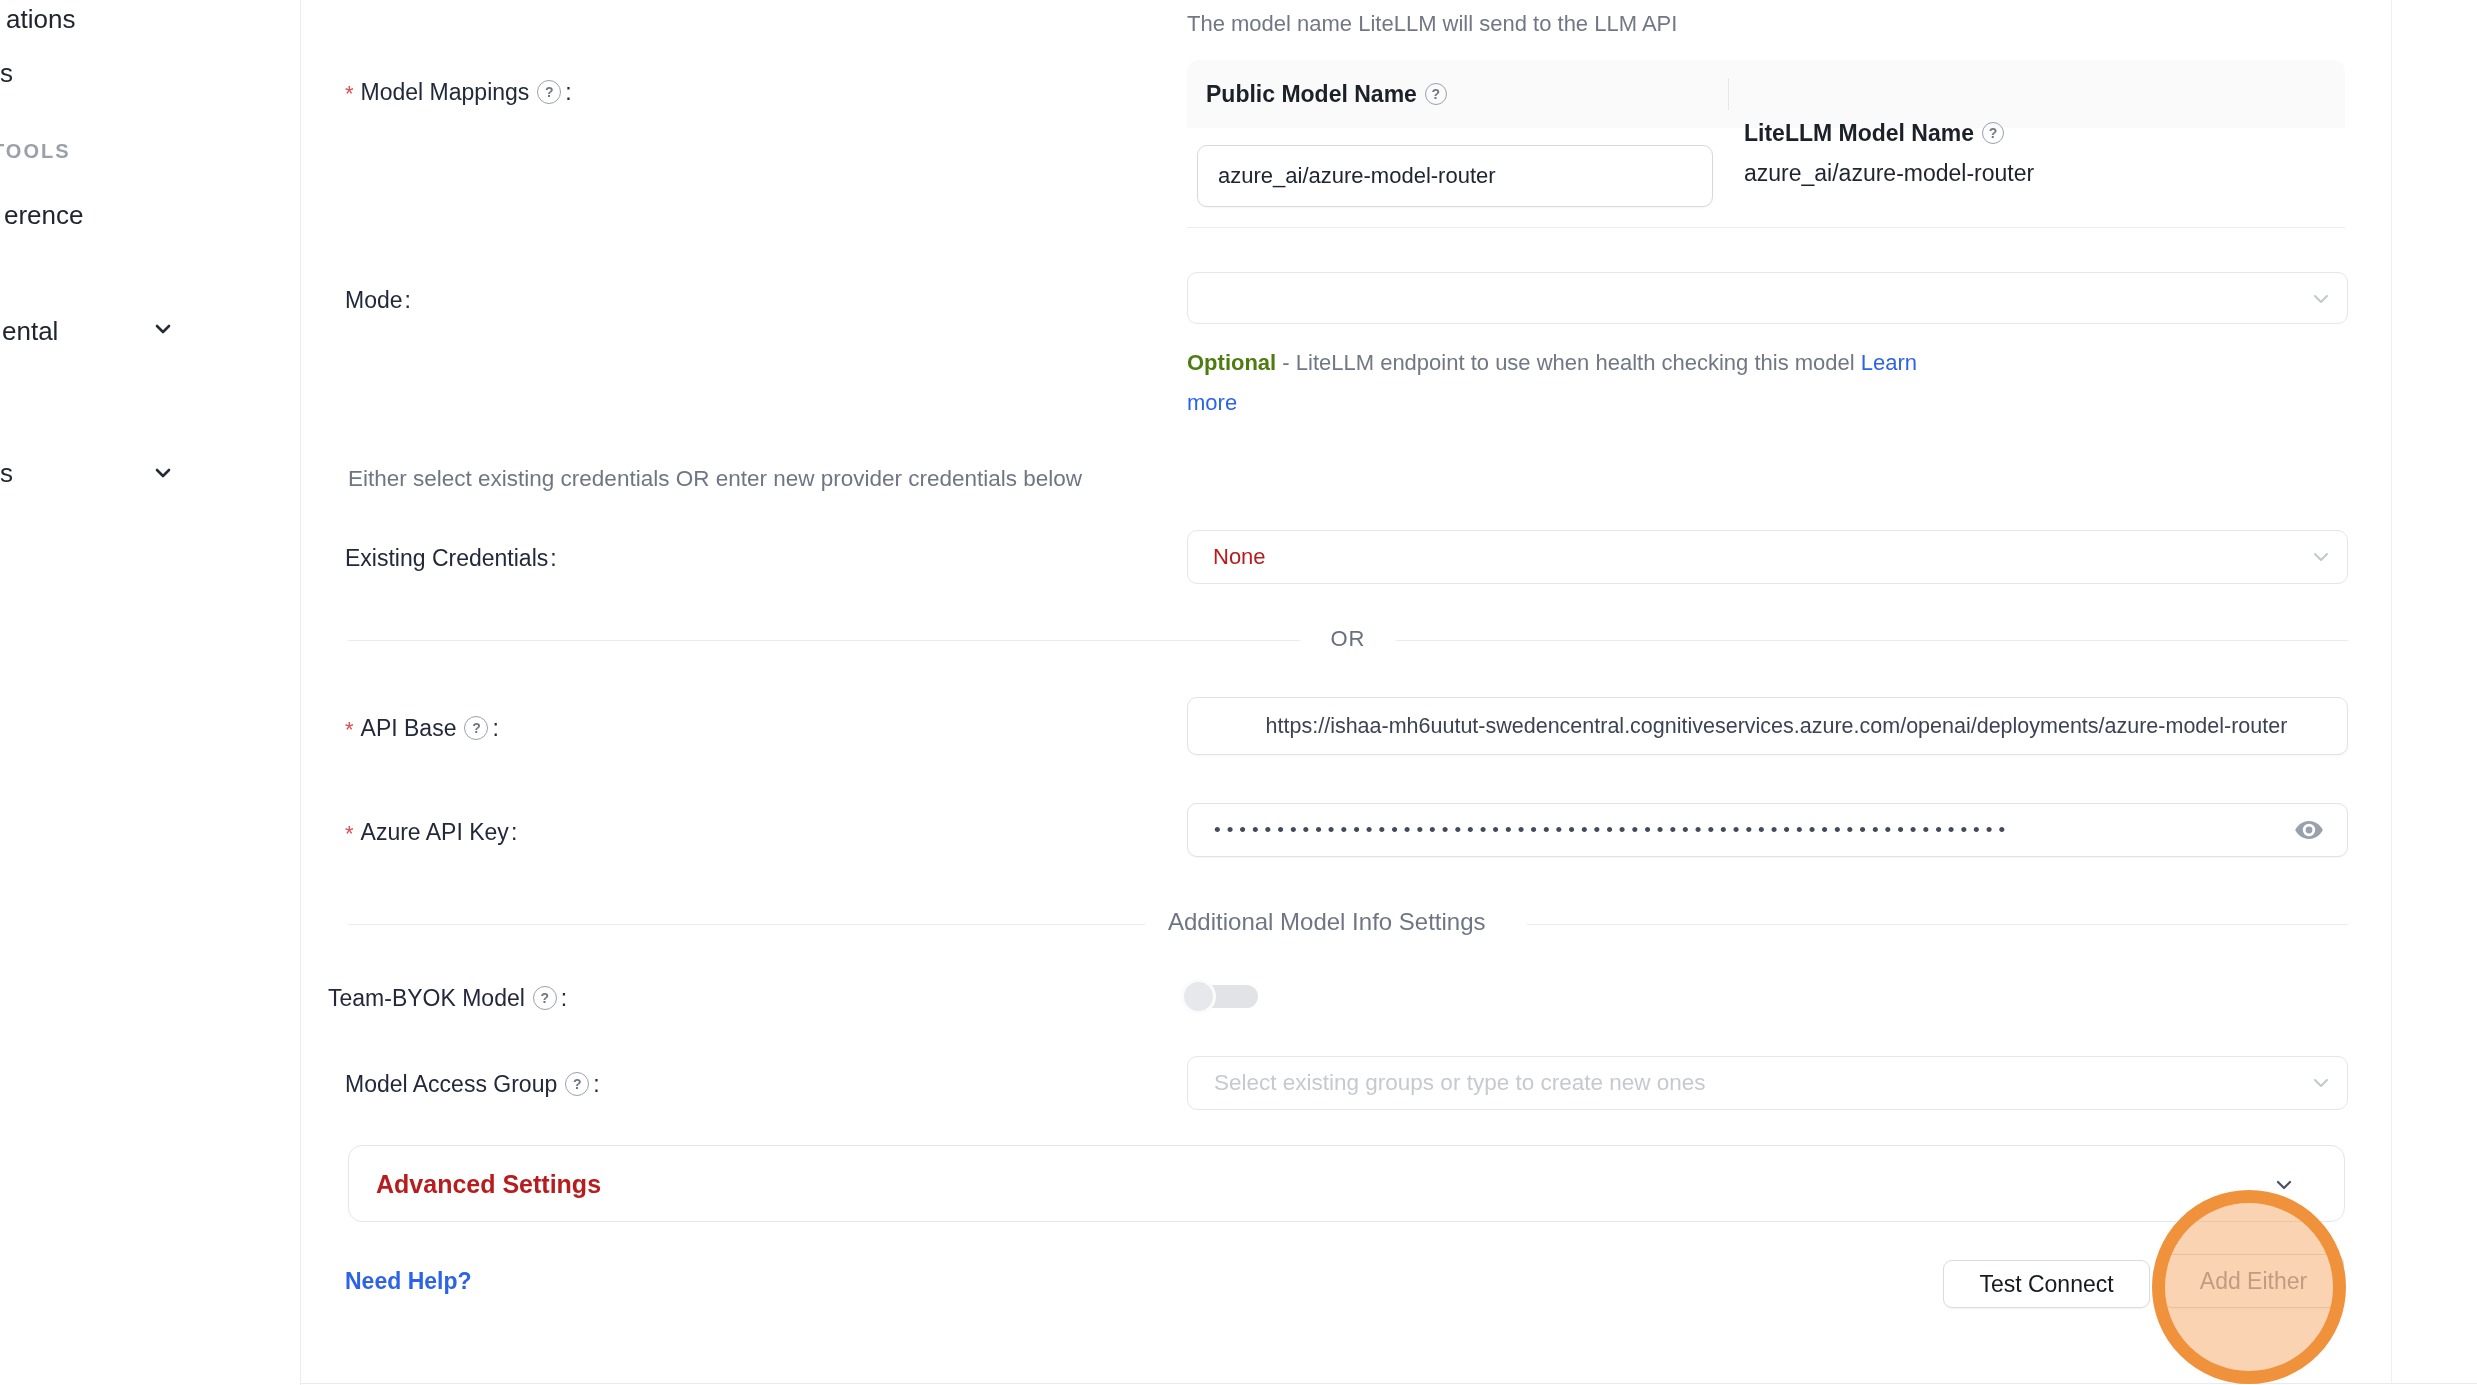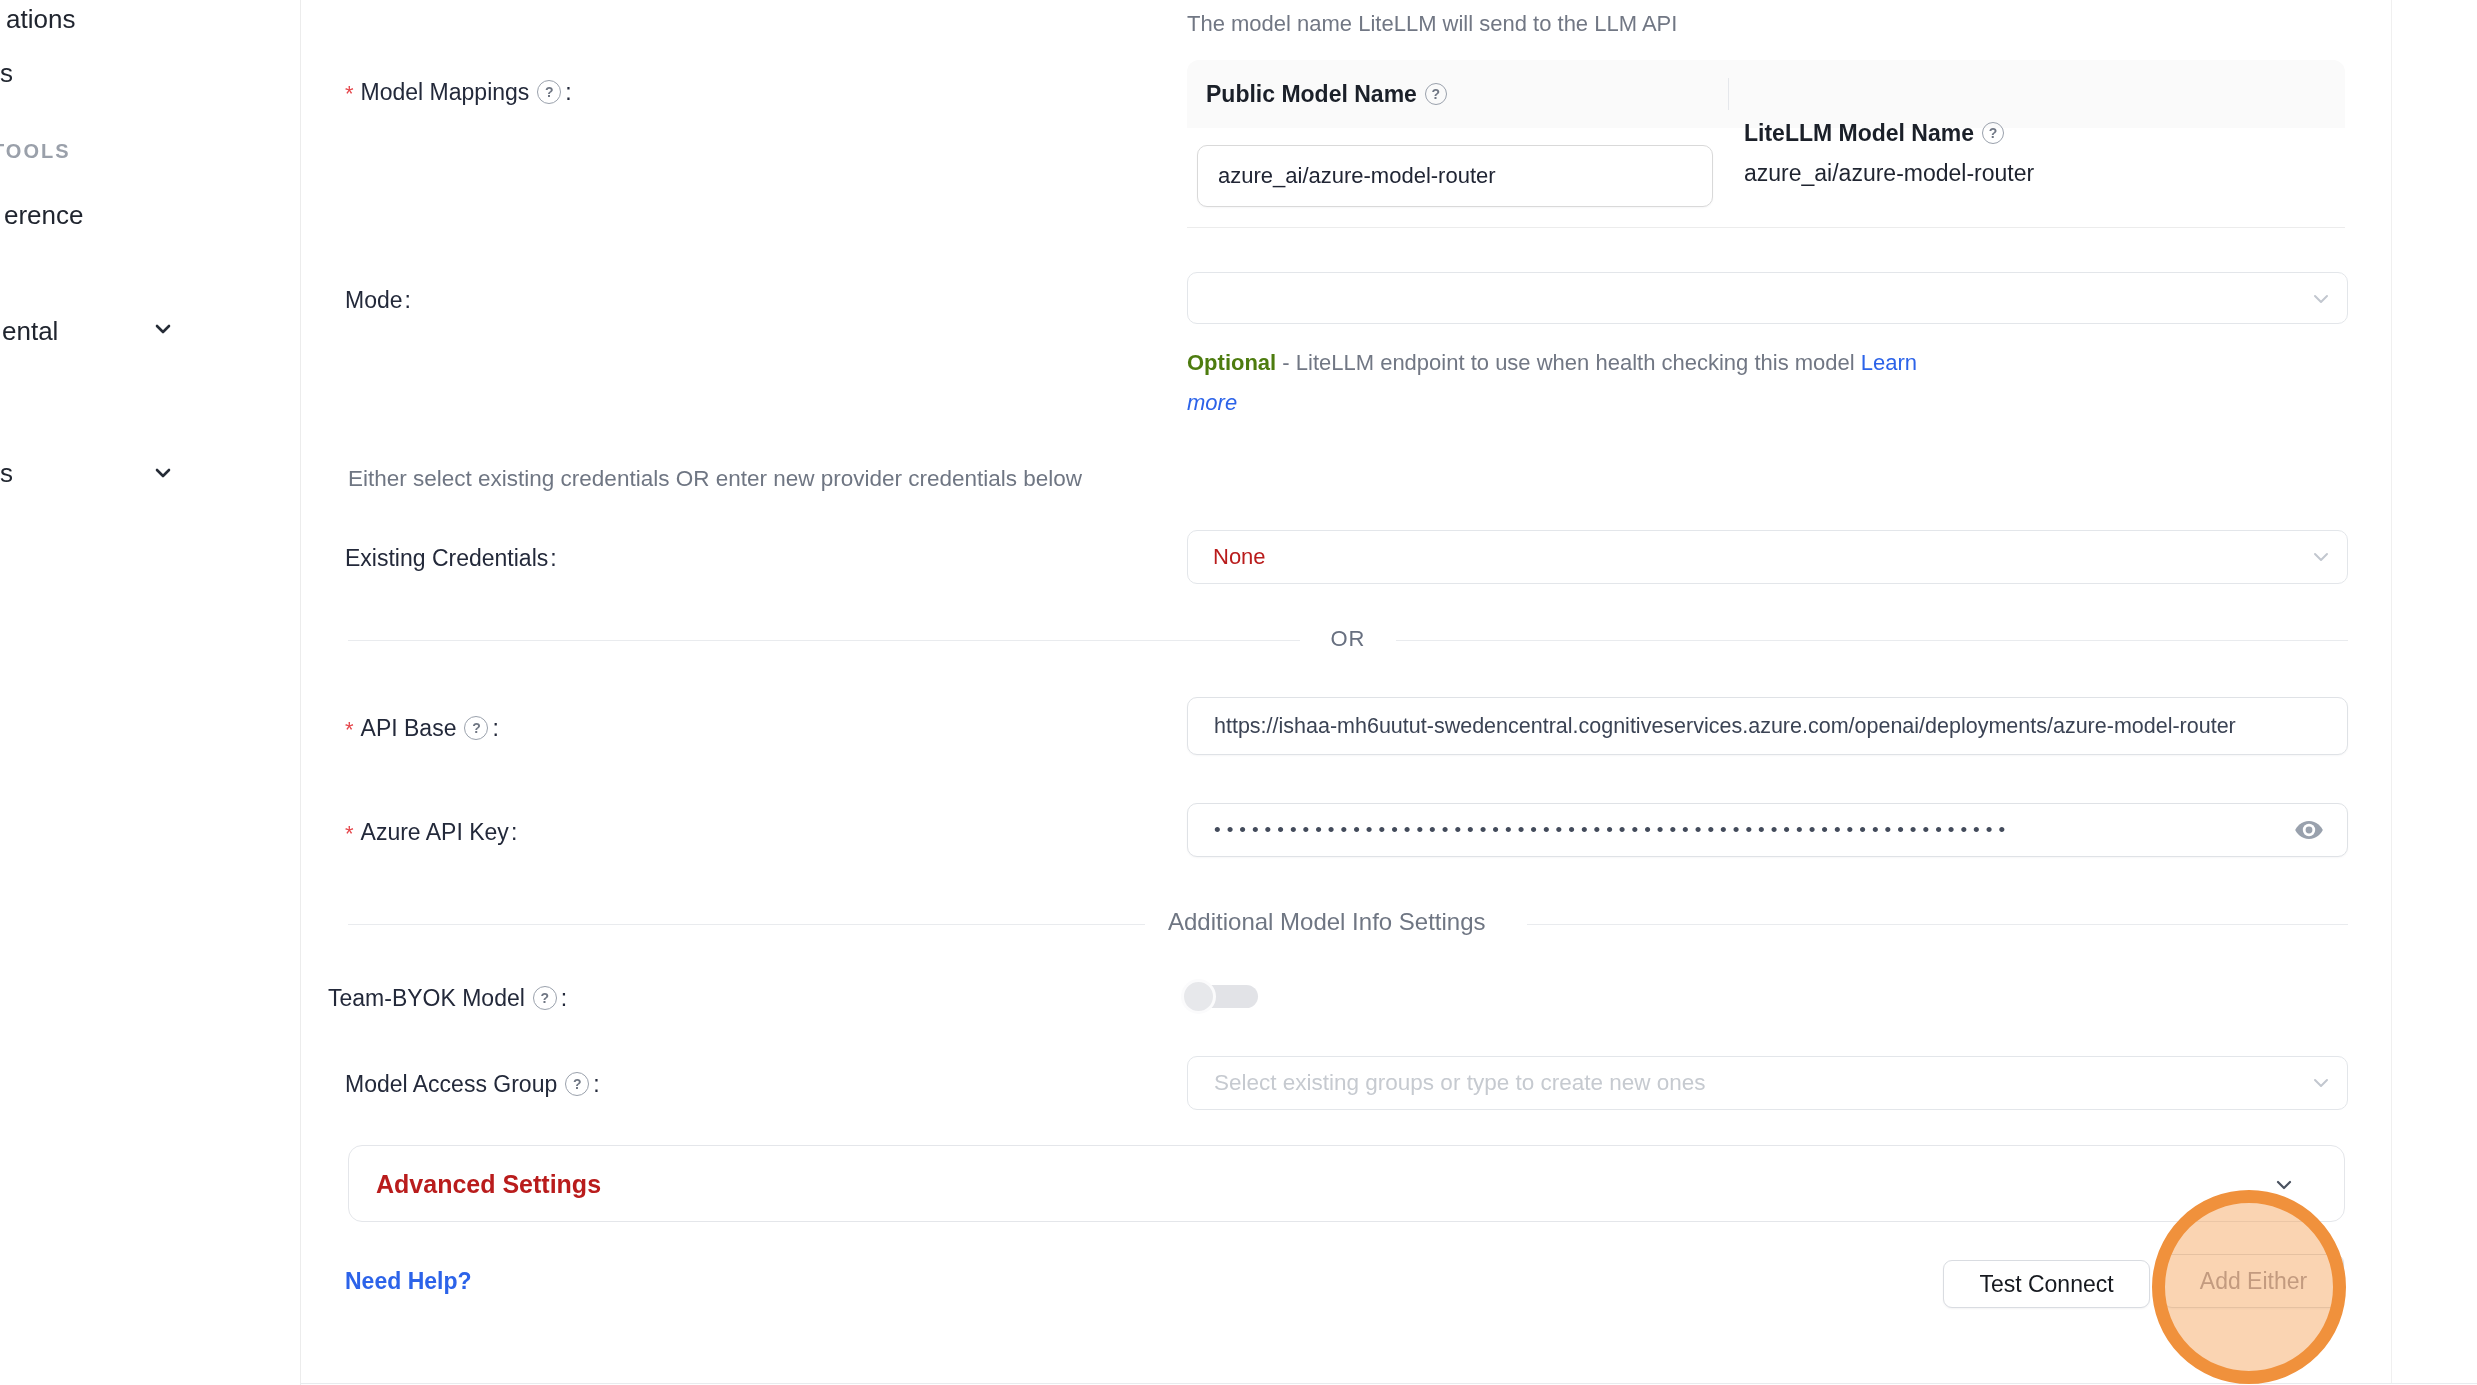--- a/index.html
+++ b/index.html
@@ -88,21 +88,21 @@
     <span>Mode</span>
     <span class="colon" style="margin-left:2px;">:</span>
   </div>
   <div class="abs select" style="left:1187px;top:272px;width:1161px;height:52px;box-sizing:border-box;"></div>
   <svg class="abs" style="left:2310px;top:288px;" width="22" height="22" viewBox="0 0 22 22">
     <polyline points="5,8 11,14 17,8" fill="none" stroke="#c2c7cf" stroke-width="2" stroke-linecap="round" stroke-linejoin="round"></polyline>
   </svg>
   <div class="abs" style="left:1187px;top:350px;font-size:22px;">
     <span style="font-weight:700;color:#4d7c0f;">Optional</span><span class="muted"> - LiteLLM endpoint to use when health checking this model </span><span class="link">Learn</span>
   </div>
-  <div class="abs link" style="left:1187px;top:390px;font-size:22px;font-style:italic;">more</div>
+  <div class="abs link" style="left:1187px;top:390px;font-size:22px;">more</div>
 
   <div class="abs" style="left:348px;top:466px;font-size:22.5px;color:#6f7683;">Either select existing credentials OR enter new provider credentials below</div>
 
   <div class="abs lbl" style="left:345px;top:542px;height:32px;">
     <span>Existing Credentials</span>
     <span class="colon" style="margin-left:2px;">:</span>
   </div>
   <div class="abs select row" style="left:1187px;top:530px;width:1161px;height:54px;box-sizing:border-box;">
     <span style="margin-left:25px;font-size:22px;color:#b91c1c;">None</span>
   </div>
@@ -113,21 +113,21 @@
   <div class="abs hline" style="left:348px;top:640px;width:952px;"></div>
   <div class="abs" style="left:1300px;top:626px;width:96px;text-align:center;font-size:22px;letter-spacing:1px;color:#687080;">OR</div>
   <div class="abs hline" style="left:1396px;top:640px;width:952px;"></div>
 
   <div class="abs lbl" style="left:345px;top:712px;height:32px;">
     <span class="req">*</span>
     <span>API Base</span>
     <span class="qicon">?</span>
     <span class="colon">:</span>
   </div>
-  <div class="abs input row" style="left:1187px;top:697px;width:1161px;height:58px;box-sizing:border-box;">
+  <div class="abs input row" style="left:1187px;top:697px;width:1161px;height:58px;box-sizing:border-box;justify-content:center;">
     <span class="nowrapclip" style="margin-left:26px;margin-right:8px;font-size:21.5px;color:#3b4354;">https://ishaa-mh6uutut-swedencentral.cognitiveservices.azure.com/openai/deployments/azure-model-router</span>
   </div>
 
   <div class="abs lbl" style="left:345px;top:816px;height:32px;">
     <span class="req">*</span>
     <span>Azure API Key</span>
     <span class="colon" style="margin-left:2px;">:</span>
   </div>
   <div class="abs input row" style="left:1187px;top:803px;width:1161px;height:54px;box-sizing:border-box;">
     <span class="nowrapclip" style="margin-left:26px;margin-right:50px;font-size:19px;letter-spacing:6px;color:#434b5b;">•••••••••••••••••••••••••••••••••••••••••••••••••••••••••••••••</span>

